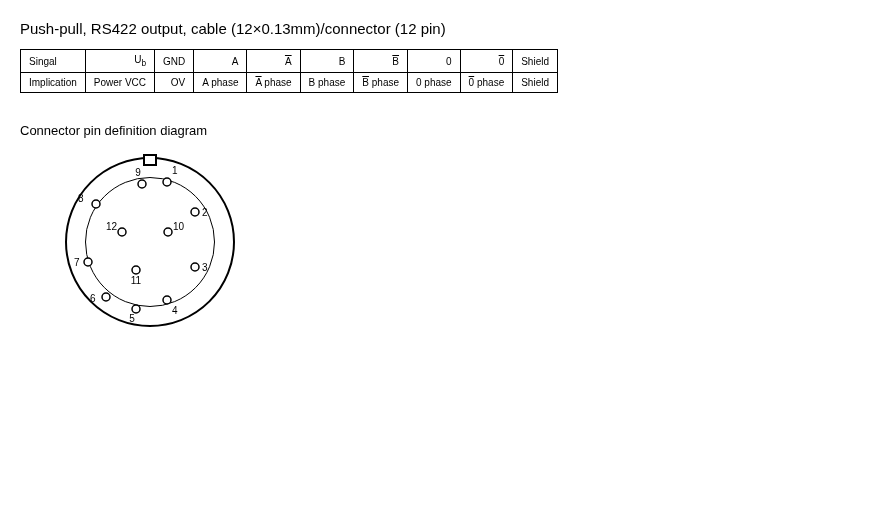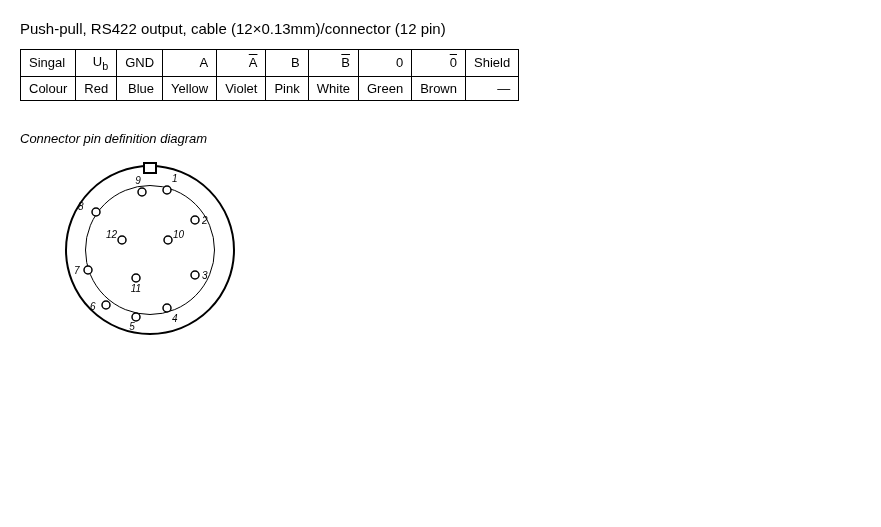--- a/index.html
+++ b/index.html
@@ -14,40 +14,39 @@
     }
 
     .title {
       margin-bottom: 12px;
       font-size: 15px;
     }
 
     table {
       border-collapse: collapse;
       margin-bottom: 30px;
-      font-size: 13px;
+      font-size: 10px;
     }
 
     table td, table th {
       border: 1px solid #000;
       padding: 4px 8px;
       text-align: right;
       white-space: nowrap;
     }
 
     table td:first-child, table th:first-child {
       text-align: left;
     }
 
     .overline {
       text-decoration: overline;
     }
 
     .diagram-section {
-      font-style: italic;
     }
 
     .diagram-title {
       font-size: 13px;
       margin-bottom: 14px;
     }
 
     .connector-container {
       display: flex;
       justify-content: flex-start;
@@ -111,30 +110,30 @@
       <td><span class="overline">A</span></td>
       <td>B</td>
       <td><span class="overline">B</span></td>
       <td>0</td>
       <td><span class="overline">0</span></td>
       <td>Shield</td>
     </tr>
   </thead>
   <tbody>
     <tr>
-      <td>Colour</td>
-      <td>Red</td>
-      <td>Blue</td>
-      <td>Yellow</td>
-      <td>Violet</td>
-      <td>Pink</td>
-      <td>White</td>
-      <td>Green</td>
-      <td>Brown</td>
-      <td>—</td>
+      <td>Implication</td>
+      <td>Power VCC</td>
+      <td>OV</td>
+      <td>A phase</td>
+      <td><span class="overline">A</span> phase</td>
+      <td>B phase</td>
+      <td><span class="overline">B</span> phase</td>
+      <td>0 phase</td>
+      <td><span class="overline">0</span> phase</td>
+      <td>Shield</td>
     </tr>
   </tbody>
 </table>
 
 <div class="diagram-section">
   <p class="diagram-title">Connector pin definition diagram</p>
   <div class="connector-container">
     <div class="connector-wrapper">
 
       <div class="outer-circle"></div>

